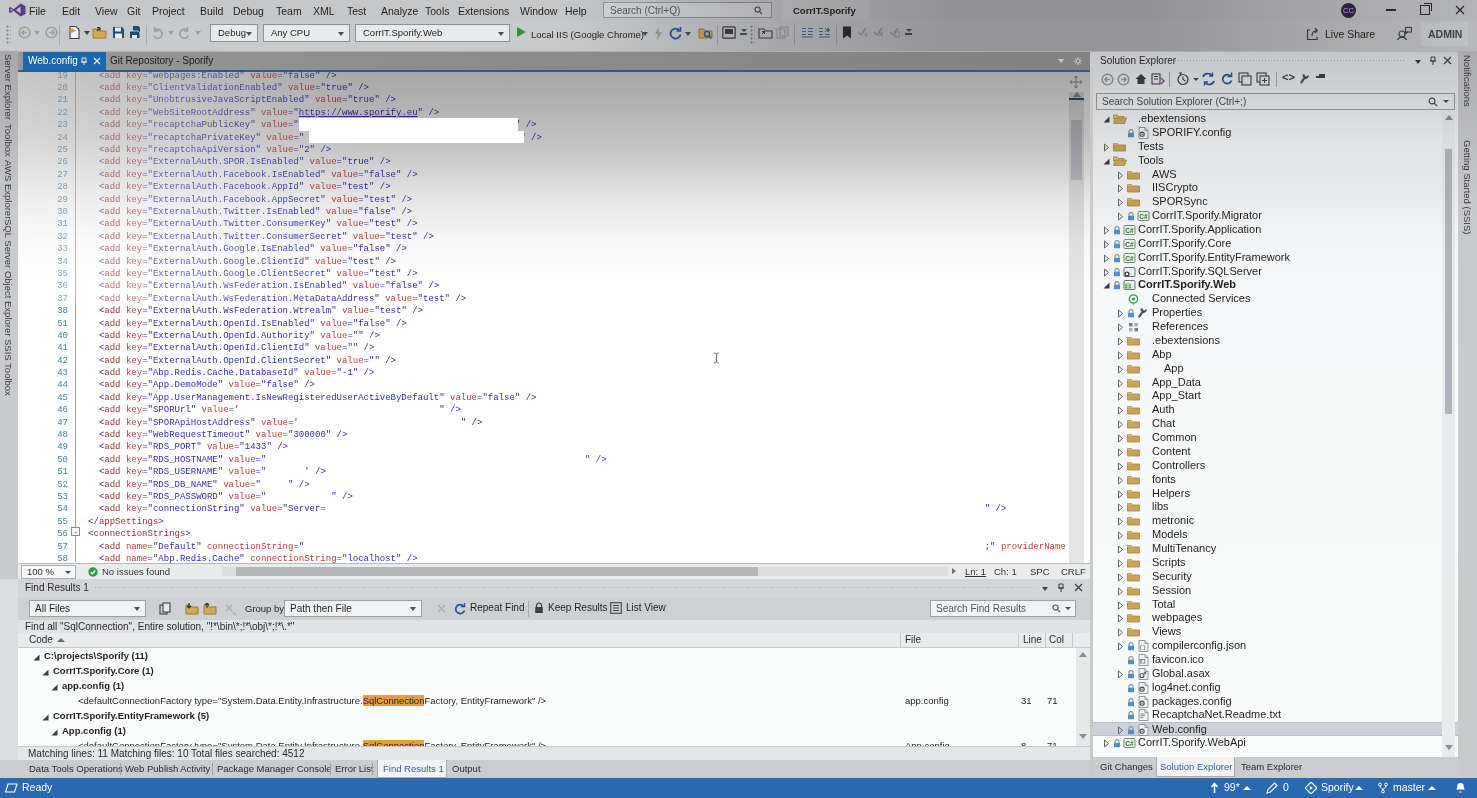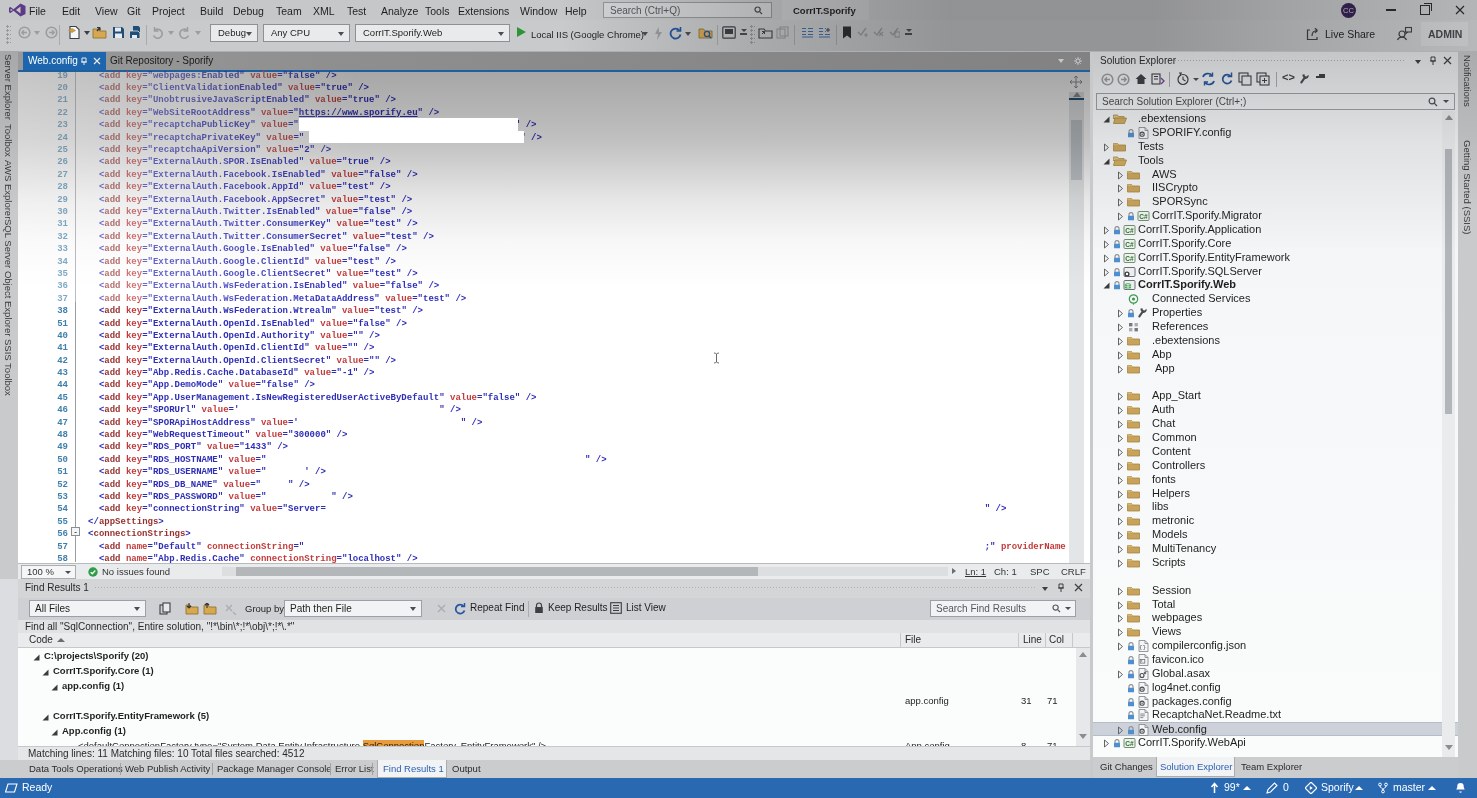--- a/index.html
+++ b/index.html
@@ -12,21 +12,21 @@
 .combo .ar{position:absolute;right:5px;top:7px;width:0;height:0;border-left:3.5px solid transparent;border-right:3.5px solid transparent;border-top:4px solid #4a4e52;}
 
 #lstrip{position:absolute;left:0;top:51px;width:18px;height:528px;background:#c9cacc;}
 .vtab{position:absolute;writing-mode:vertical-rl;font-size:9.5px;color:#3a3a3c;left:3px;}
 
 #edgroup{position:absolute;left:18px;top:52px;width:1072px;height:527px;}
 #tabrow{position:absolute;left:0;top:0;width:1072px;height:18px;background:linear-gradient(to right,#999999 0px,#8f8f8f 300px,#878787 750px,#828282 1072px);}
 #tabactive{position:absolute;left:5px;top:0;width:83px;height:18px;background:#1d66ad;color:#fff;font-size:10px;line-height:18px;padding-left:5px;box-sizing:border-box;}
 #tabinactive{position:absolute;left:92px;top:0;height:18px;color:#1b1b1b;font-size:10px;line-height:18px;padding:0;}
 #edtopline{position:absolute;left:0;top:18px;width:1072px;height:2px;background:#1e5f9d;}
-#edbody{position:absolute;left:0;top:20px;width:1072px;height:565px;background:linear-gradient(to bottom,#ffffff 0,#ffffff 100%);font-weight:bold;}
+#edbody{position:absolute;left:0;top:20px;width:1072px;height:565px;background:linear-gradient(to bottom,#ffffff 0,#ffffff 100%);}
 #edvig{position:absolute;left:0;top:20px;width:1072px;height:230px;pointer-events:none;background:linear-gradient(to right,rgba(255,255,255,0.36) 0px,rgba(255,255,255,0.25) 150px,rgba(255,255,255,0) 340px),linear-gradient(to bottom,rgba(15,15,17,0.37) 0px,rgba(15,15,17,0.26) 70px,rgba(15,15,17,0.10) 128px,rgba(15,15,17,0.03) 170px,rgba(15,15,17,0) 215px);}
 #lnums{position:absolute;left:0;top:-2.3px;width:50px;font-family:"Liberation Mono",monospace;font-size:9px;line-height:12.4px;color:#3f80ab;text-align:right;}
 #outline{position:absolute;left:57px;top:0;width:1px;height:490px;background:#9a9da0;}
 #code{position:absolute;left:48.5px;top:-2.3px;font-family:"Liberation Mono",monospace;font-size:9px;line-height:12.4px;color:#1e1e1e;white-space:pre;}
 .cl{height:12.4px;white-space:pre;}
 .d{color:#2e2eb8;} .e{color:#97312e;} .a{color:#c23b3b;} .v{color:#2e2eb8;} .p{color:#1e1e1e;}
 .u{color:#2e2eb8;text-decoration:underline;}
 .redact{position:absolute;background:#ffffff;}
 #vscroll{position:absolute;left:1051px;top:20px;width:15px;height:491px;background:#e3e5e7;}
 #vthumb{position:absolute;left:1.5px;top:28px;width:11px;height:60px;background:#c2c6ca;}
@@ -409,28 +409,28 @@
     <span class="abs" style="left:1023px;top:0.5px;">Line</span>
     <span class="abs" style="left:1049px;top:0.5px;">Col</span>
     <div class="abs" style="left:900px;top:0;width:1px;height:14px;background:#c6c8ca;"></div>
     <div class="abs" style="left:1018px;top:0;width:1px;height:14px;background:#c6c8ca;"></div>
     <div class="abs" style="left:1045px;top:0;width:1px;height:14px;background:#c6c8ca;"></div>
     <div class="abs" style="left:1072px;top:0;width:1px;height:14px;background:#c6c8ca;"></div>
   </div>
   <div id="frrows">
     <div class="frr" style="top:0px;"><span class="abs" style="left:32px;top:3px;"><svg width="9" height="9" viewBox="0 0 9 9">
             <polygon points="7.5,1.5 7.5,7.5 1.5,7.5" fill="#3b3b3c"></polygon>
-          </svg></span><b style="position:absolute;left:44px;">C:\projects\Sporify (20)</b></div>
+          </svg></span><b style="position:absolute;left:44px;">C:\projects\Sporify (11)</b></div>
     <div class="frr" style="top:15px;"><span class="abs" style="left:41px;top:3px;"><svg width="9" height="9" viewBox="0 0 9 9">
             <polygon points="7.5,1.5 7.5,7.5 1.5,7.5" fill="#3b3b3c"></polygon>
           </svg></span><b style="position:absolute;left:53px;">CorrIT.Sporify.Core (1)</b></div>
     <div class="frr" style="top:30px;"><span class="abs" style="left:50px;top:3px;"><svg width="9" height="9" viewBox="0 0 9 9">
             <polygon points="7.5,1.5 7.5,7.5 1.5,7.5" fill="#3b3b3c"></polygon>
           </svg></span><b style="position:absolute;left:62px;">app.config (1)</b></div>
-    <div class="frr" style="top:45px;"><span class="abs" style="left:905px;">app.config</span><span class="abs" style="left:1021px;">31</span><span class="abs" style="left:1047px;">71</span></div>
+    <div class="frr" style="top:45px;"><span class="abs" style="left:78px;">&lt;defaultConnectionFactory type="System.Data.Entity.Infrastructure.<span class="hl">SqlConnection</span>Factory, EntityFramework" /&gt;</span><span class="abs" style="left:905px;">app.config</span><span class="abs" style="left:1021px;">31</span><span class="abs" style="left:1047px;">71</span></div>
     <div class="frr" style="top:60px;"><span class="abs" style="left:41px;top:3px;"><svg width="9" height="9" viewBox="0 0 9 9">
             <polygon points="7.5,1.5 7.5,7.5 1.5,7.5" fill="#3b3b3c"></polygon>
           </svg></span><b style="position:absolute;left:53px;">CorrIT.Sporify.EntityFramework (5)</b></div>
     <div class="frr" style="top:75px;"><span class="abs" style="left:50px;top:3px;"><svg width="9" height="9" viewBox="0 0 9 9">
             <polygon points="7.5,1.5 7.5,7.5 1.5,7.5" fill="#3b3b3c"></polygon>
           </svg></span><b style="position:absolute;left:62px;">App.config (1)</b></div>
     <div class="frr" style="top:90px;"><span class="abs" style="left:78px;">&lt;defaultConnectionFactory type="System.Data.Entity.Infrastructure.<span class="hl">SqlConnection</span>Factory, EntityFramework" /&gt;</span><span class="abs" style="left:905px;">App.config</span><span class="abs" style="left:1021px;">8</span><span class="abs" style="left:1047px;">71</span></div>
   </div>
   <div id="frfoot">Matching lines: 11 Matching files: 10 Total files searched: 4512</div>
   <div class="abs" style="left:1076px;top:69px;width:14px;height:98px;background:#e6e8ea;">
@@ -737,21 +737,31 @@
         <span class="tt" style="left:59px">Abp</span>
       </div>
       <div class="trow" style="top:309.2px">
         <span class="ti" style="left:23px;top:2.5px"><svg width="9" height="9" viewBox="0 0 9 9">
             <polygon points="2.5,1 2.5,8 6.5,4.5" fill="none" stroke="#646464" stroke-width="1"></polygon>
           </svg></span>
         <span class="ti" style="left:34px;top:1.5px"><svg width="13" height="11" viewBox="0 0 13 11">
             <path d="M0.5 2.5 h4 l1 1.5 h7 v6 h-12 z" fill="#c9a35c" stroke="#a5863f" stroke-width="0.8"></path>
             <path d="M0.5 2.5 h4 l1 1.5 h-5 z" fill="#d8b66f"></path>
           </svg></span>
-        <span class="tt" style="left:62px">App</span>
+        <span class="tt" style="left:71px">App</span>
+      </div>
+      <div class="trow" style="top:323.0px">
+        <span class="ti" style="left:23px;top:2.5px"><svg width="9" height="9" viewBox="0 0 9 9">
+            <polygon points="2.5,1 2.5,8 6.5,4.5" fill="none" stroke="#646464" stroke-width="1"></polygon>
+          </svg></span>
+        <span class="ti" style="left:34px;top:1.5px"><svg width="13" height="11" viewBox="0 0 13 11">
+            <path d="M0.5 2.5 h4 l1 1.5 h7 v6 h-12 z" fill="#c9a35c" stroke="#a5863f" stroke-width="0.8"></path>
+            <path d="M0.5 2.5 h4 l1 1.5 h-5 z" fill="#d8b66f"></path>
+          </svg></span>
+        <span class="tt" style="left:59px">App_Data</span>
       </div>
       <div class="trow" style="top:336.9px">
         <span class="ti" style="left:23px;top:2.5px"><svg width="9" height="9" viewBox="0 0 9 9">
             <polygon points="2.5,1 2.5,8 6.5,4.5" fill="none" stroke="#646464" stroke-width="1"></polygon>
           </svg></span>
         <span class="ti" style="left:34px;top:1.5px"><svg width="13" height="11" viewBox="0 0 13 11">
             <path d="M0.5 2.5 h4 l1 1.5 h7 v6 h-12 z" fill="#c9a35c" stroke="#a5863f" stroke-width="0.8"></path>
             <path d="M0.5 2.5 h4 l1 1.5 h-5 z" fill="#d8b66f"></path>
           </svg></span>
         <span class="tt" style="left:59px">App_Start</span>
@@ -868,20 +878,30 @@
       </div>
       <div class="trow" style="top:503.3px">
         <span class="ti" style="left:23px;top:2.5px"><svg width="9" height="9" viewBox="0 0 9 9">
             <polygon points="2.5,1 2.5,8 6.5,4.5" fill="none" stroke="#646464" stroke-width="1"></polygon>
           </svg></span>
         <span class="ti" style="left:34px;top:1.5px"><svg width="13" height="11" viewBox="0 0 13 11">
             <path d="M0.5 2.5 h4 l1 1.5 h7 v6 h-12 z" fill="#c9a35c" stroke="#a5863f" stroke-width="0.8"></path>
             <path d="M0.5 2.5 h4 l1 1.5 h-5 z" fill="#d8b66f"></path>
           </svg></span>
         <span class="tt" style="left:59px">Scripts</span>
+      </div>
+      <div class="trow" style="top:517.2px">
+        <span class="ti" style="left:23px;top:2.5px"><svg width="9" height="9" viewBox="0 0 9 9">
+            <polygon points="2.5,1 2.5,8 6.5,4.5" fill="none" stroke="#646464" stroke-width="1"></polygon>
+          </svg></span>
+        <span class="ti" style="left:34px;top:1.5px"><svg width="13" height="11" viewBox="0 0 13 11">
+            <path d="M0.5 2.5 h4 l1 1.5 h7 v6 h-12 z" fill="#c9a35c" stroke="#a5863f" stroke-width="0.8"></path>
+            <path d="M0.5 2.5 h4 l1 1.5 h-5 z" fill="#d8b66f"></path>
+          </svg></span>
+        <span class="tt" style="left:59px">Security</span>
       </div>
       <div class="trow" style="top:531.1px">
         <span class="ti" style="left:23px;top:2.5px"><svg width="9" height="9" viewBox="0 0 9 9">
             <polygon points="2.5,1 2.5,8 6.5,4.5" fill="none" stroke="#646464" stroke-width="1"></polygon>
           </svg></span>
         <span class="ti" style="left:34px;top:1.5px"><svg width="13" height="11" viewBox="0 0 13 11">
             <path d="M0.5 2.5 h4 l1 1.5 h7 v6 h-12 z" fill="#c9a35c" stroke="#a5863f" stroke-width="0.8"></path>
             <path d="M0.5 2.5 h4 l1 1.5 h-5 z" fill="#d8b66f"></path>
           </svg></span>
         <span class="tt" style="left:59px">Session</span>

